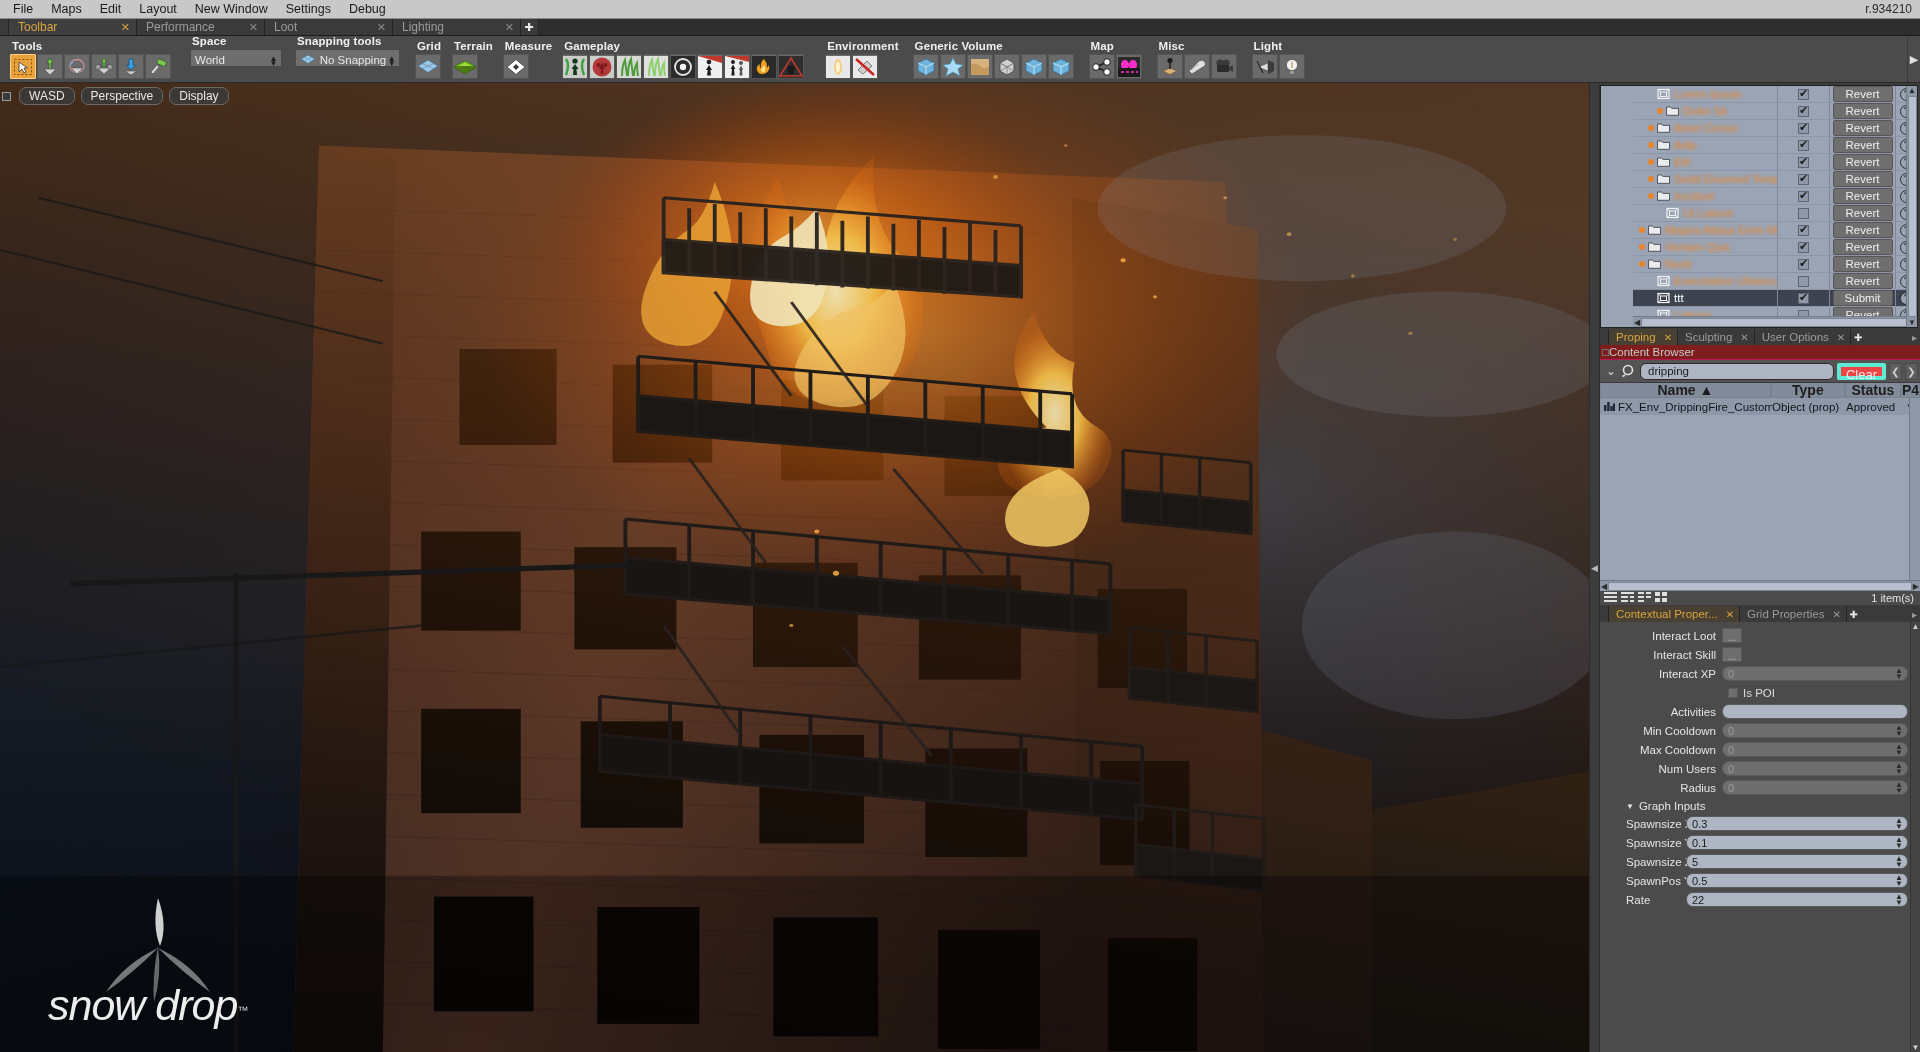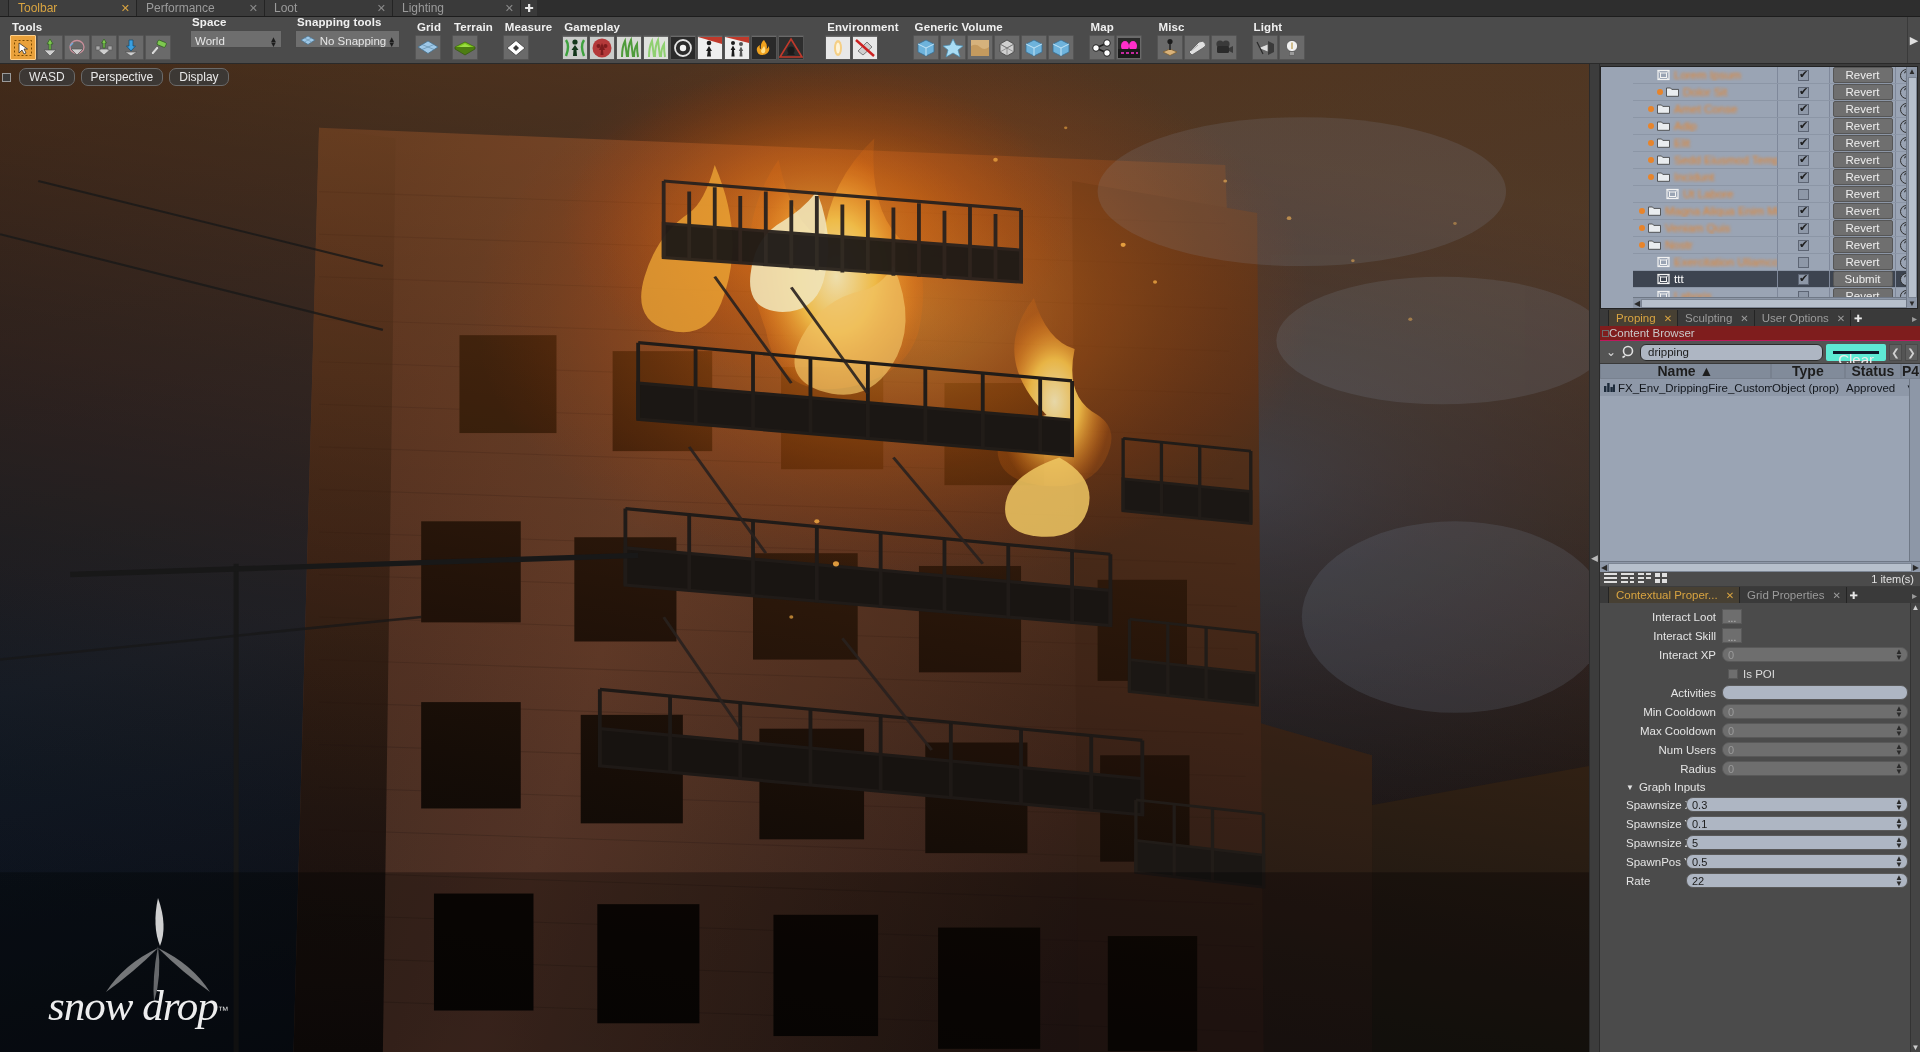--- a/index.html
+++ b/index.html
@@ -50,21 +50,21 @@
      border-left:1px solid #3a3a3a;}
 
   
   .body{ flex:1; display:flex; min-height:0; }
   .viewwrap{ position:relative; flex:1; min-width:0; background:#0c0d10; overflow:hidden; }
   .vpbar{ position:absolute; top:4px; left:2px; display:flex; align-items:center; gap:6px; z-index:4;}
   .vpchk{ width:9px;height:9px;border:1px solid #9a9a9a;background:#3a3a3a;margin-right:2px;}
   .vbtn{ background:rgba(58,58,58,.82); border:1px solid #6a6a6a; border-radius:7px;
      color:#e8e8e8; font-size:12px; padding:1px 9px; }
   .logo{ position:absolute; left:48px; bottom:22px; z-index:3; pointer-events:none;}
-  .logo .lt{ font-size:43px; color:#fff; font-family:Liberation Serif, serif; font-style:italic;
+  .logo .lt{ font-size:43px; color:#fff; font-family:Liberation Sans, sans-serif; font-style:italic;
      letter-spacing:-1px; font-weight:300; opacity:.93;}
   .logo .tm{ font-size:11px; vertical-align:super; }
 
   .vsplit{ width:11px; background:#3c3c3c; border-left:1px solid #2b2b2b; border-right:1px solid #2b2b2b;
      display:flex; align-items:center; justify-content:center; color:#b9b9b9; font-size:9px;}
 
   
   .rightcol{ width:320px; flex:none; background:#3c3c3c; display:flex; flex-direction:column; }
 
   
@@ -117,21 +117,21 @@
      color:#c9c9c9; padding-left:9px; border-bottom:1px solid #be185d; position:relative;}
   .subhdr .sq{ position:absolute; left:2px; width:7px;height:7px;border:1px solid #6c6c6c;}
 
   
   .cbrowser{ background:#545454; display:flex; flex-direction:column; height:245px; overflow:hidden;}
   .cb-search{ display:flex; align-items:center; height:22px; padding:2px 2px 2px 4px; gap:3px;}
   .cb-search .chev{ font-size:12px; color:#d8d8d8; width:14px; text-align:center;}
   .cb-search .find{ width:16px; height:14px; }
   .cb-input{ flex:1; height:17px; background:#aeb6c3; border:1px solid #2b2b2b; border-radius:6px;
      color:#1c1c1c; font-size:11.5px; padding:0 7px; outline:none; font-family:"Liberation Sans",sans-serif;}
-  .cb-btn{ height:17px; background:#0f172a; border:7px solid #5eead4; color:#ececec; font-size:15px;
+  .cb-btn{ height:17px; background:#ef4444; border:4px solid #5eead4; color:#ececec; font-size:13px;
      padding:0 5px; border-radius:2px;}
   .cb-nav{ width:13px; height:17px; background:#5e5e5e; border:1px solid #4a4a4a; color:#d0d0d0;
      font-size:10px; display:flex; align-items:center; justify-content:center;}
   .cb-head{ display:flex; height:16px; background:#9aa4b4; font-size:14px; color:#1d1d1d;
      border-top:1px solid #3a3a3a;}
   .cb-head div{ border:1px solid #78818f; border-top:none; background:#818b9a; text-align:center;
      line-height:14px; font-weight:bold;}
   .cb-list{ flex:1; background:#9aa4b4; position:relative; overflow:hidden;}
   .cb-row{ display:flex; height:17px; align-items:center; background:#8e98a8; font-size:11.5px;
      color:#12161c;}
@@ -163,20 +163,31 @@
   .prow.gi .plabel{ width:74px; text-align:left; padding-left:14px; padding-right:0;}
   .props-scroll{ position:absolute; right:0; top:0; width:10px; height:100%; background:#444;
      border-left:1px solid #333; display:flex; flex-direction:column; justify-content:space-between;
      align-items:center; color:#cfcfcf; font-size:8px;}
 </style>
 </head>
 <body>
 
 <div class="app">
 
+  <div class="menubar">
+    <div class="mi">File</div>
+    <div class="mi">Maps</div>
+    <div class="mi">Edit</div>
+    <div class="mi">Layout</div>
+    <div class="mi">New Window</div>
+    <div class="mi">Settings</div>
+    <div class="mi">Debug</div>
+    <div class="spacer"></div>
+    <div class="version">r.934210</div>
+  </div>
 
   <div class="tabstrip">
     <div class="grip"></div>
     <div class="tab active">
       <span>Toolbar</span>
       <span class="x">✕</span>
     </div>
     <div class="tab">
       <span>Performance</span>
       <span class="x">✕</span>

